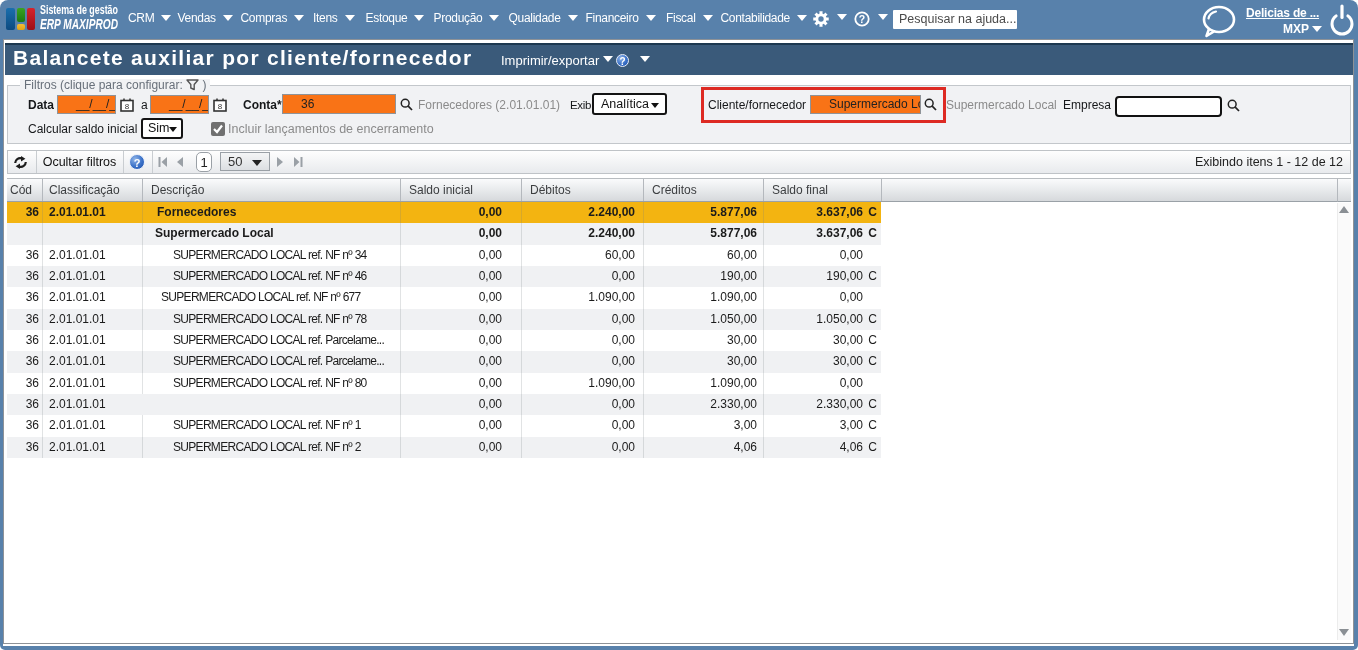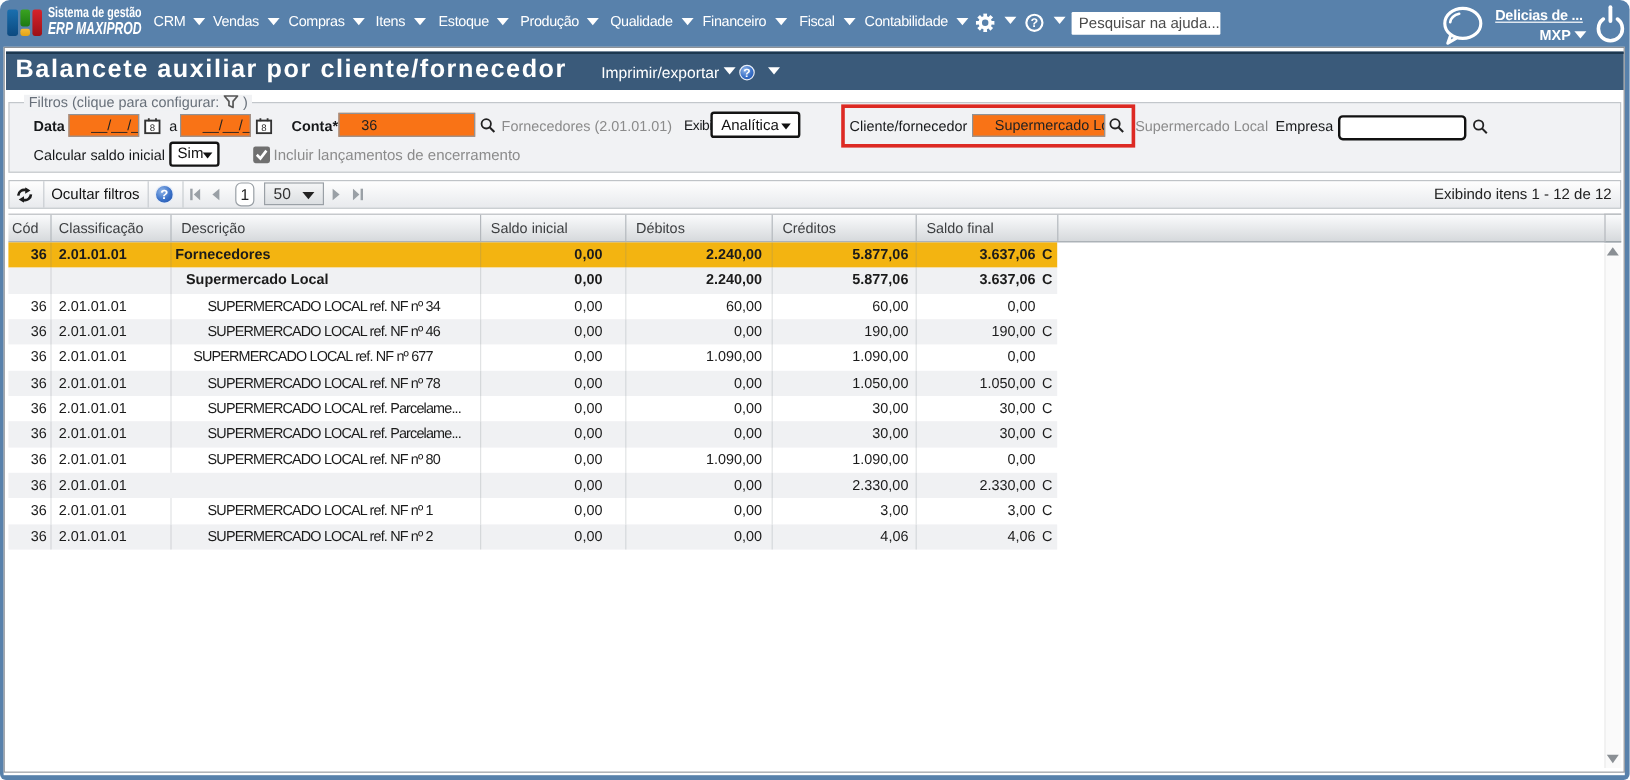--- a/index.html
+++ b/index.html
@@ -226,21 +226,21 @@
   <div class="hcell" style="left:763px;width:118px;">Saldo final</div>
   <div class="hcell" style="left:881px;width:456px;"></div>
   <div class="abs" id="sbhead"></div>
   <div class="abs" id="sbtrack"></div>
   <div class="scrollarrow" style="left:1339px;top:206px;border-bottom:7px solid #8a8f94;"></div>
   <div class="scrollarrow" style="left:1339px;top:629px;border-top:7px solid #8a8f94;"></div>
 
   <div class="row orange bold" style="top:202.00px">
       <div class="cell c0">36</div>
       <div class="cell c1">2.01.01.01</div>
-      <div class="cell c2" style="padding-left:3px">Fornecedores</div>
+      <div class="cell c2" style="padding-left:14px">Fornecedores</div>
       <div class="cell c3">0,00</div>
       <div class="cell c4">2.240,00</div>
       <div class="cell c5">5.877,06</div>
       <div class="cell c6">3.637,06<i>C</i></div>
     </div>
   <div class="row stripe bold" style="top:223.33px">
       <div class="cell c0"></div>
       <div class="cell c1"></div>
       <div class="cell c2" style="padding-left:12px">Supermercado Local</div>
       <div class="cell c3">0,00</div>

